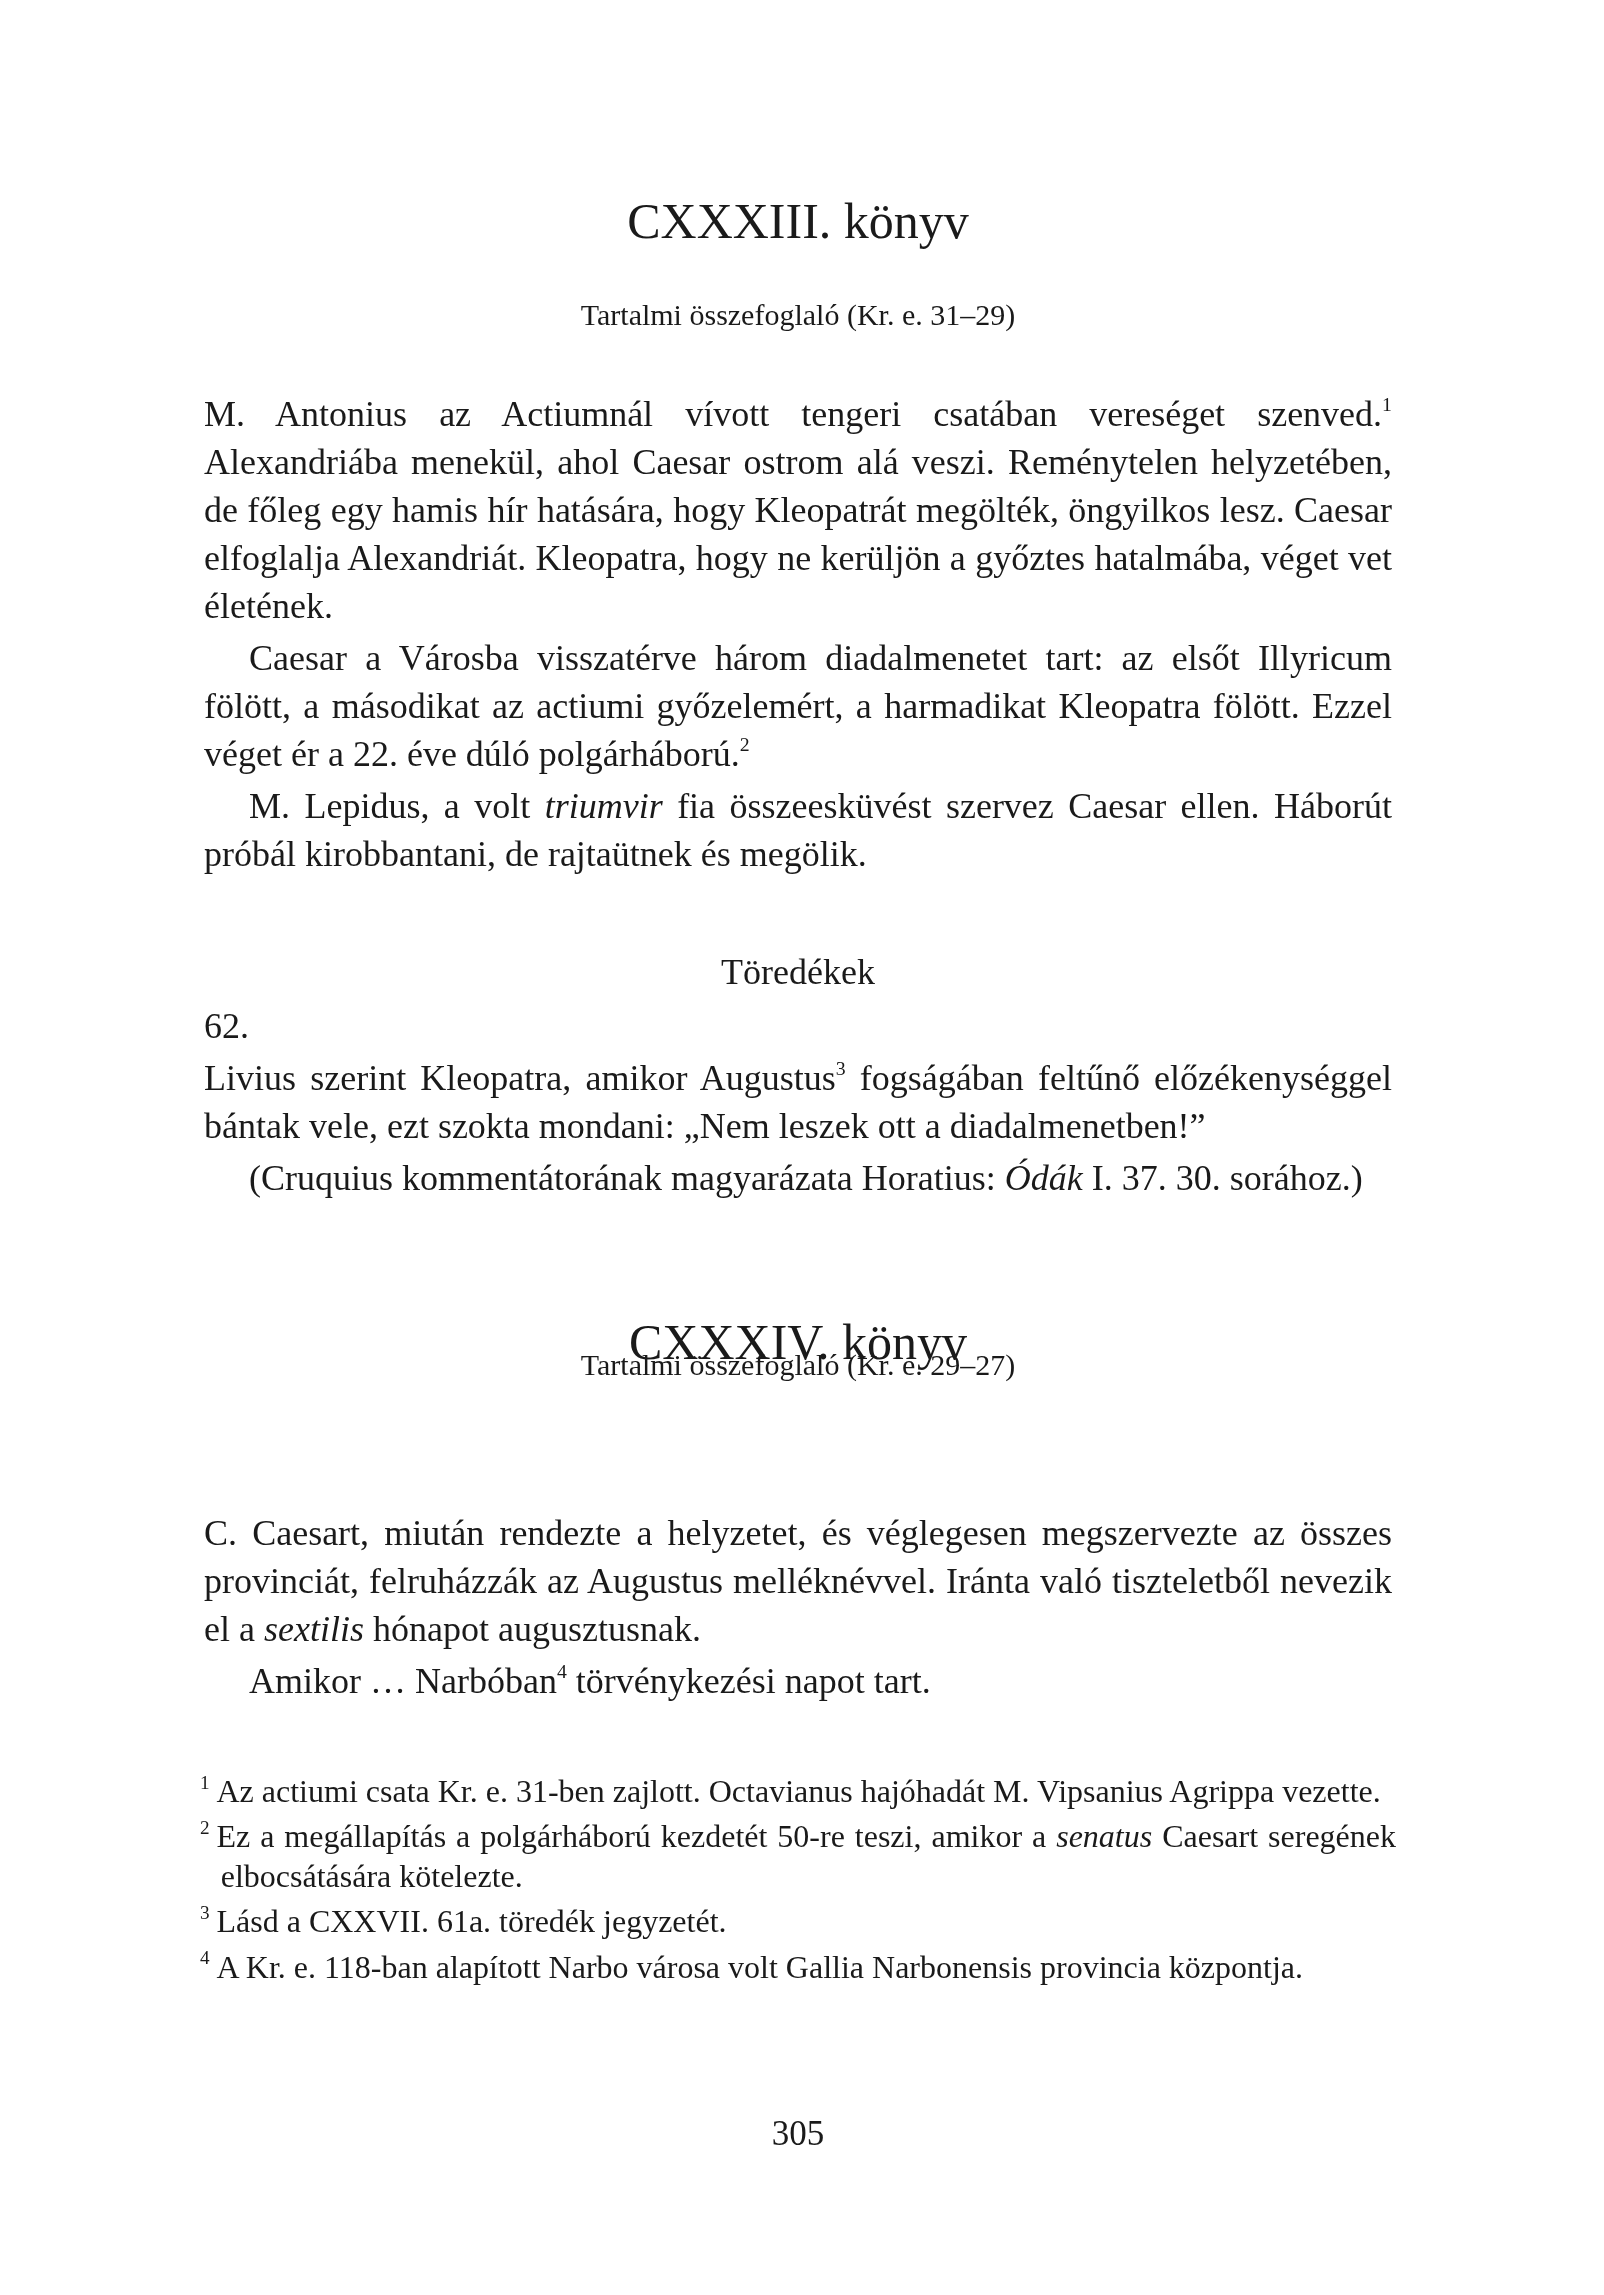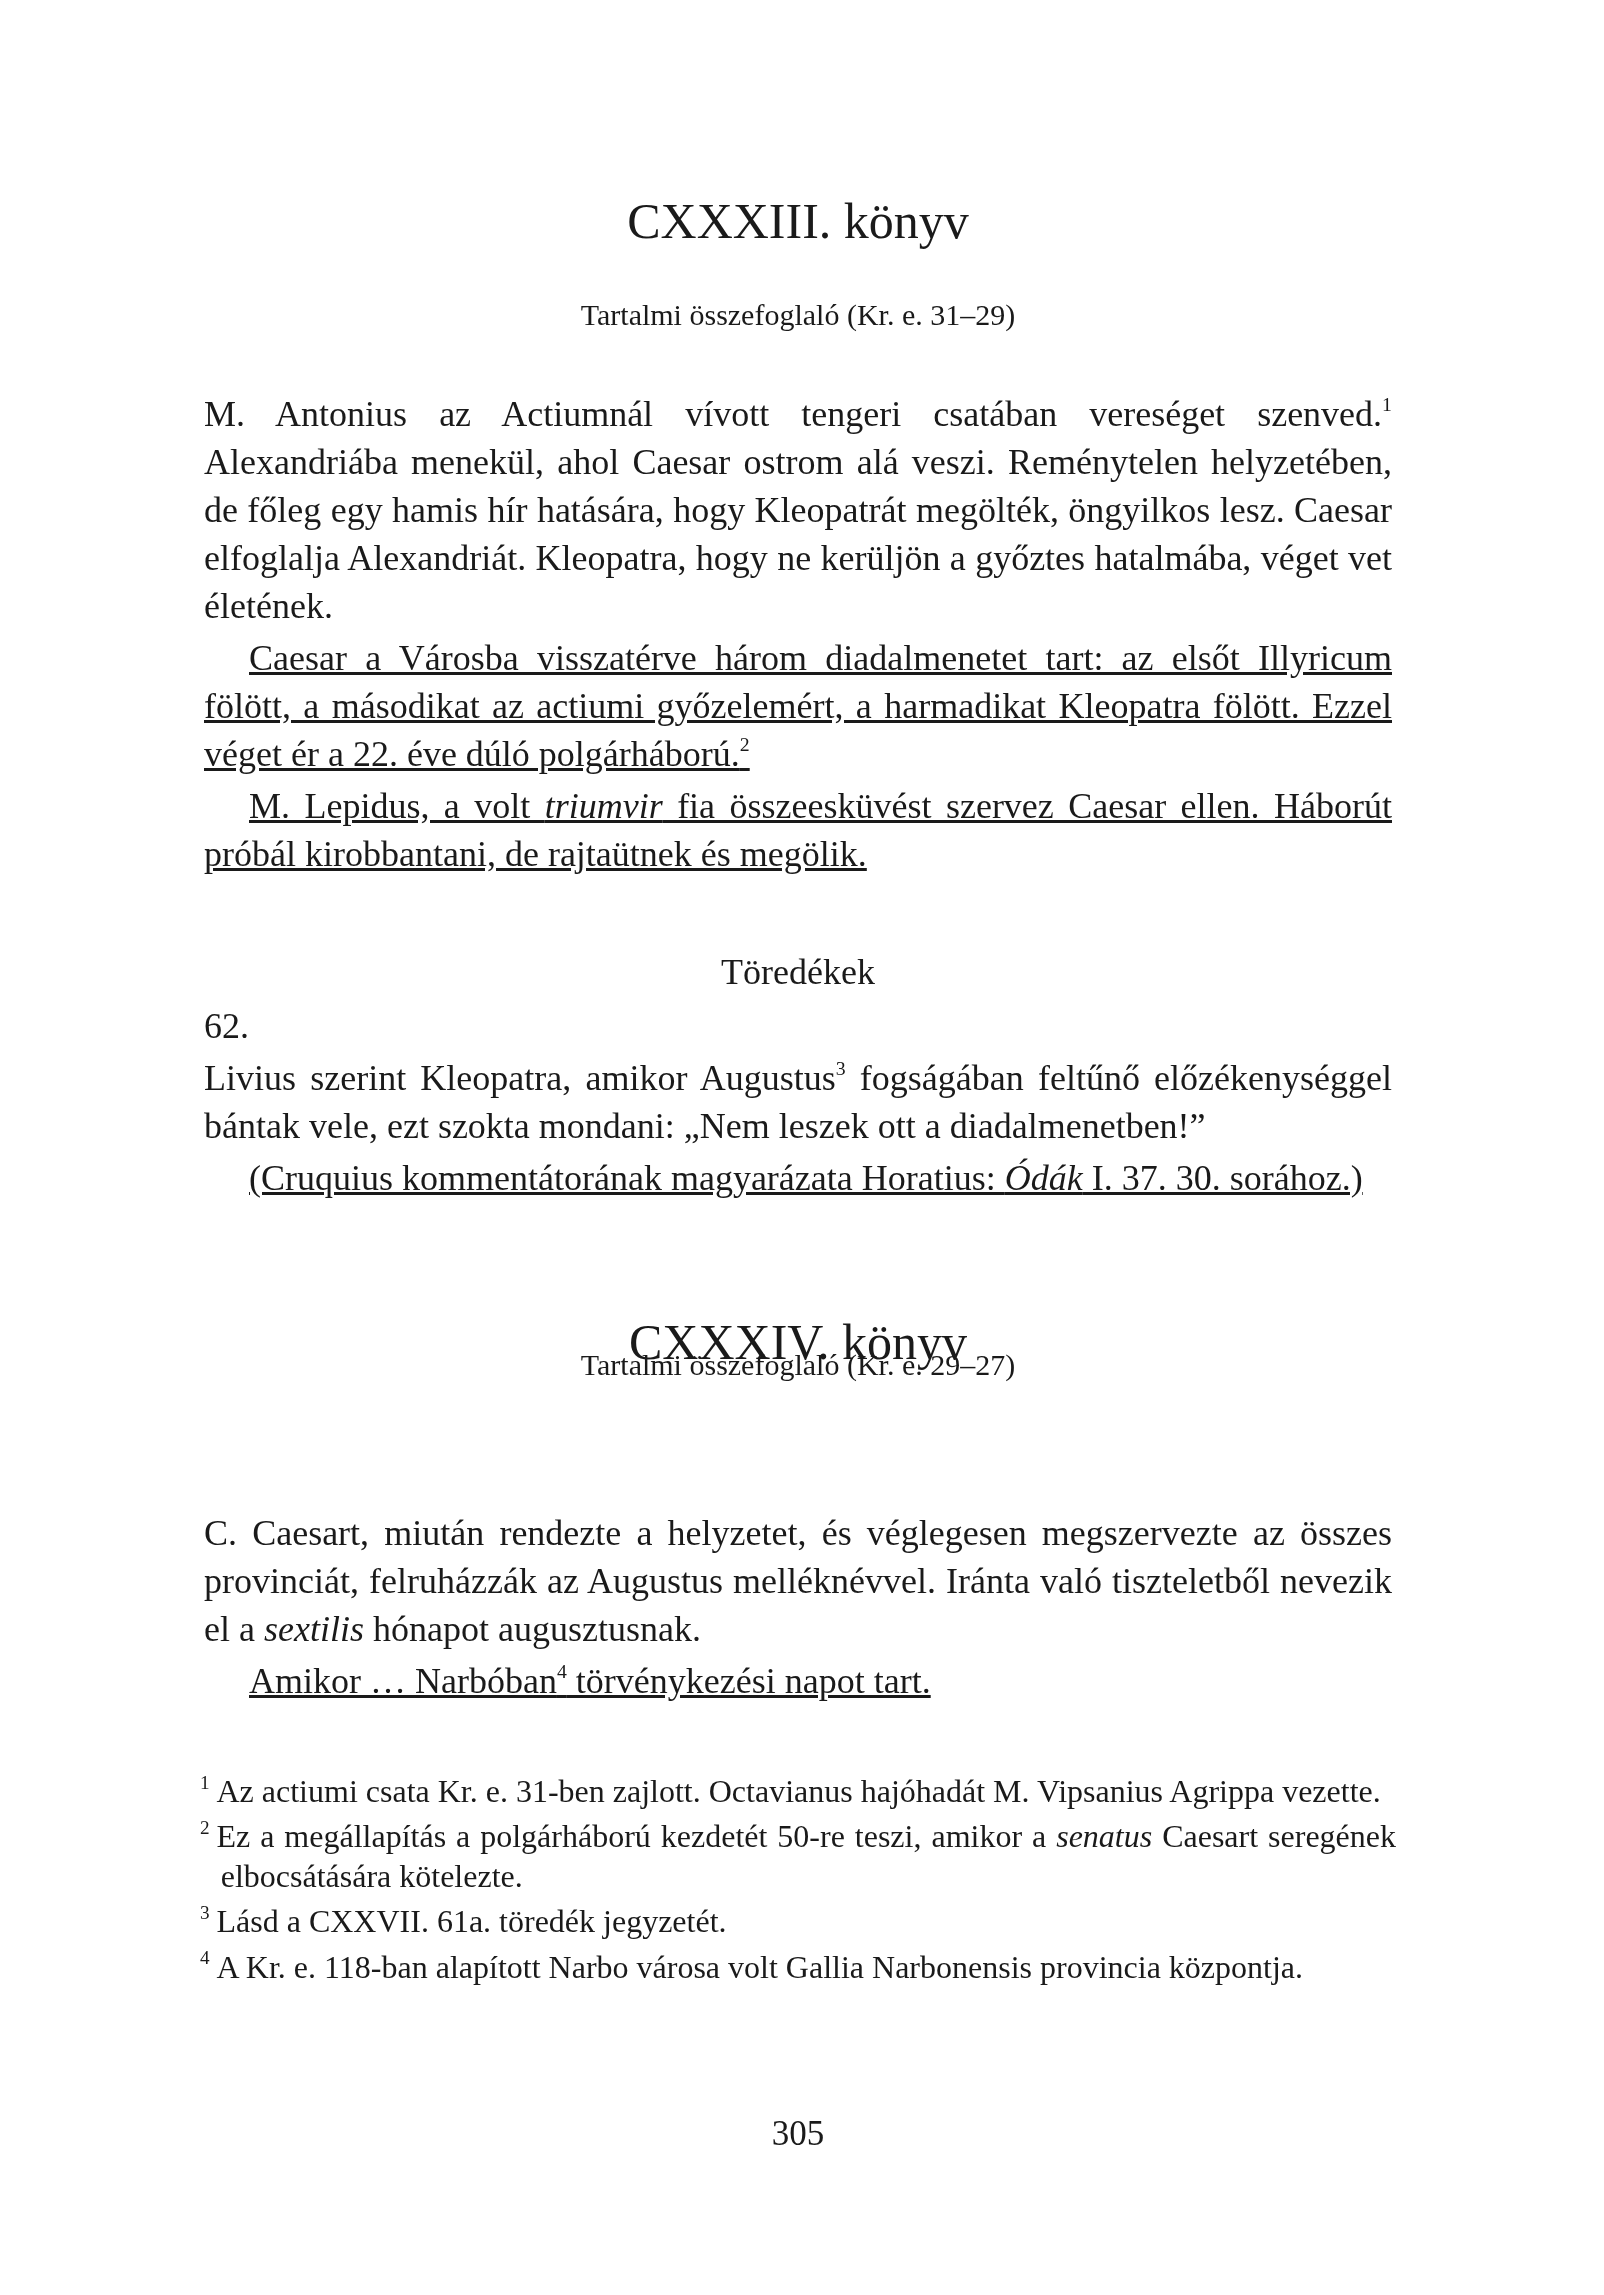--- a/index.html
+++ b/index.html
@@ -6,21 +6,21 @@
   body { width: 1604px; height: 2295px; position: relative; overflow: hidden;
          font-family: "Liberation Serif", "DejaVu Serif", serif; color: #1a1a1a; }
   .page { position: absolute; left: 200px; top: 0; width: 1196px; }
   .abs { position: absolute; left: 0; width: 1196px; }
   .center { text-align: center; }
   .book-title { font-size: 50px; line-height: 1; }
   .subtitle { font-size: 30px; line-height: 1; }
   .section-label { font-size: 36px; line-height: 1; }
   .body-text { font-size: 36px; line-height: 48px; text-align: justify; }
   .body-text p { margin: 4px; }
-  .indent { text-indent: 45px; text-decoration: underline; }
+  .indent { text-indent: 45px; }
   .last-left { text-align-last: left; }
   sup { font-size: 0.55em; vertical-align: 0.75em; line-height: 0; }
   .fn { font-size: 32px; line-height: 40px; text-align: justify; padding-left: 20.7px; text-indent: -20.7px; margin: 0 0 5.2px 0; }
   .fn sup { font-size: 0.6em; vertical-align: 0.7em; margin-right: 6.9px; }
   .pagenum { font-size: 35px; line-height: 1; }
   em { font-style: italic; }
 </style>
 </head>
 <body>
 

